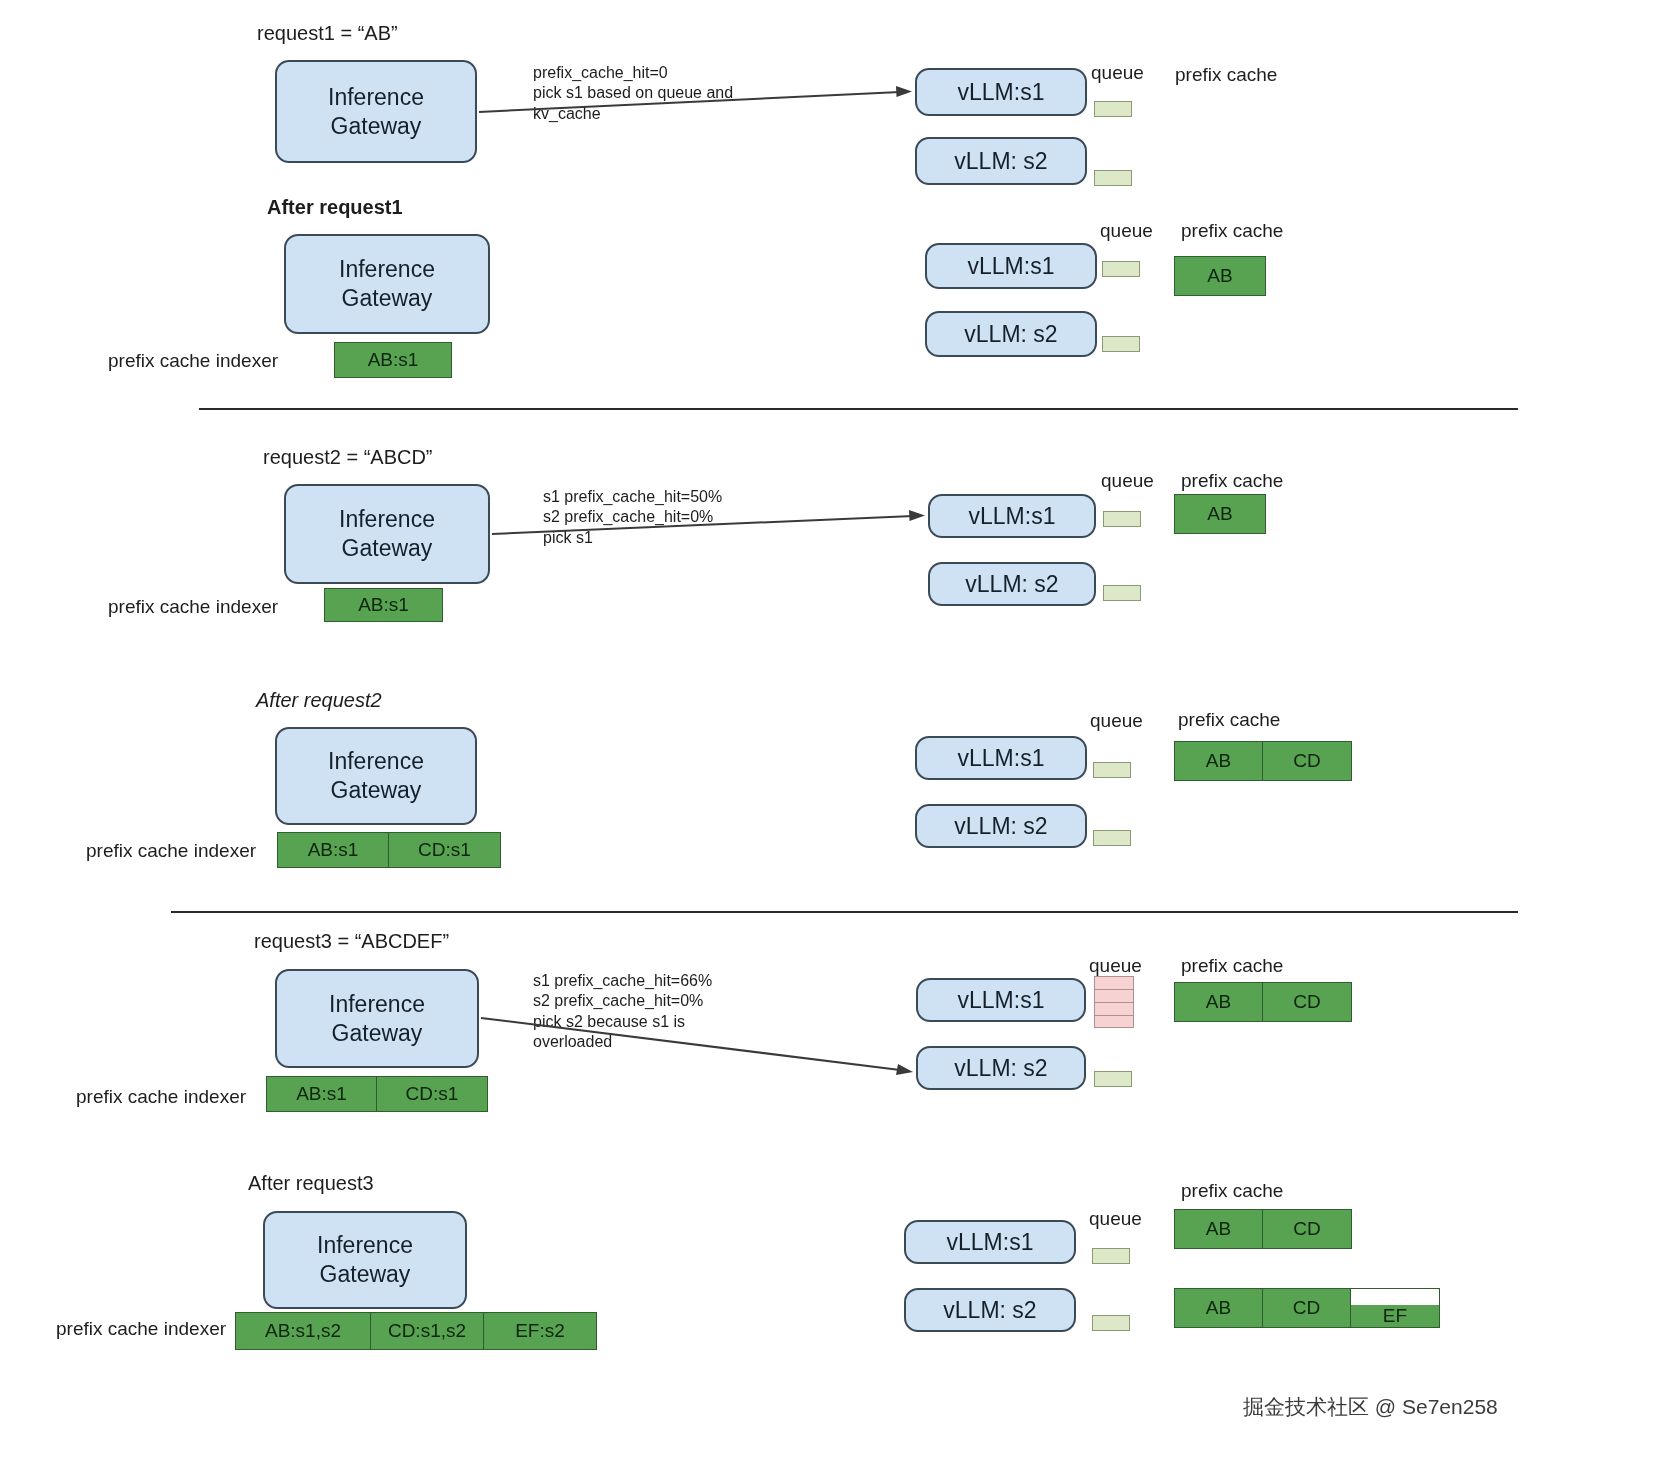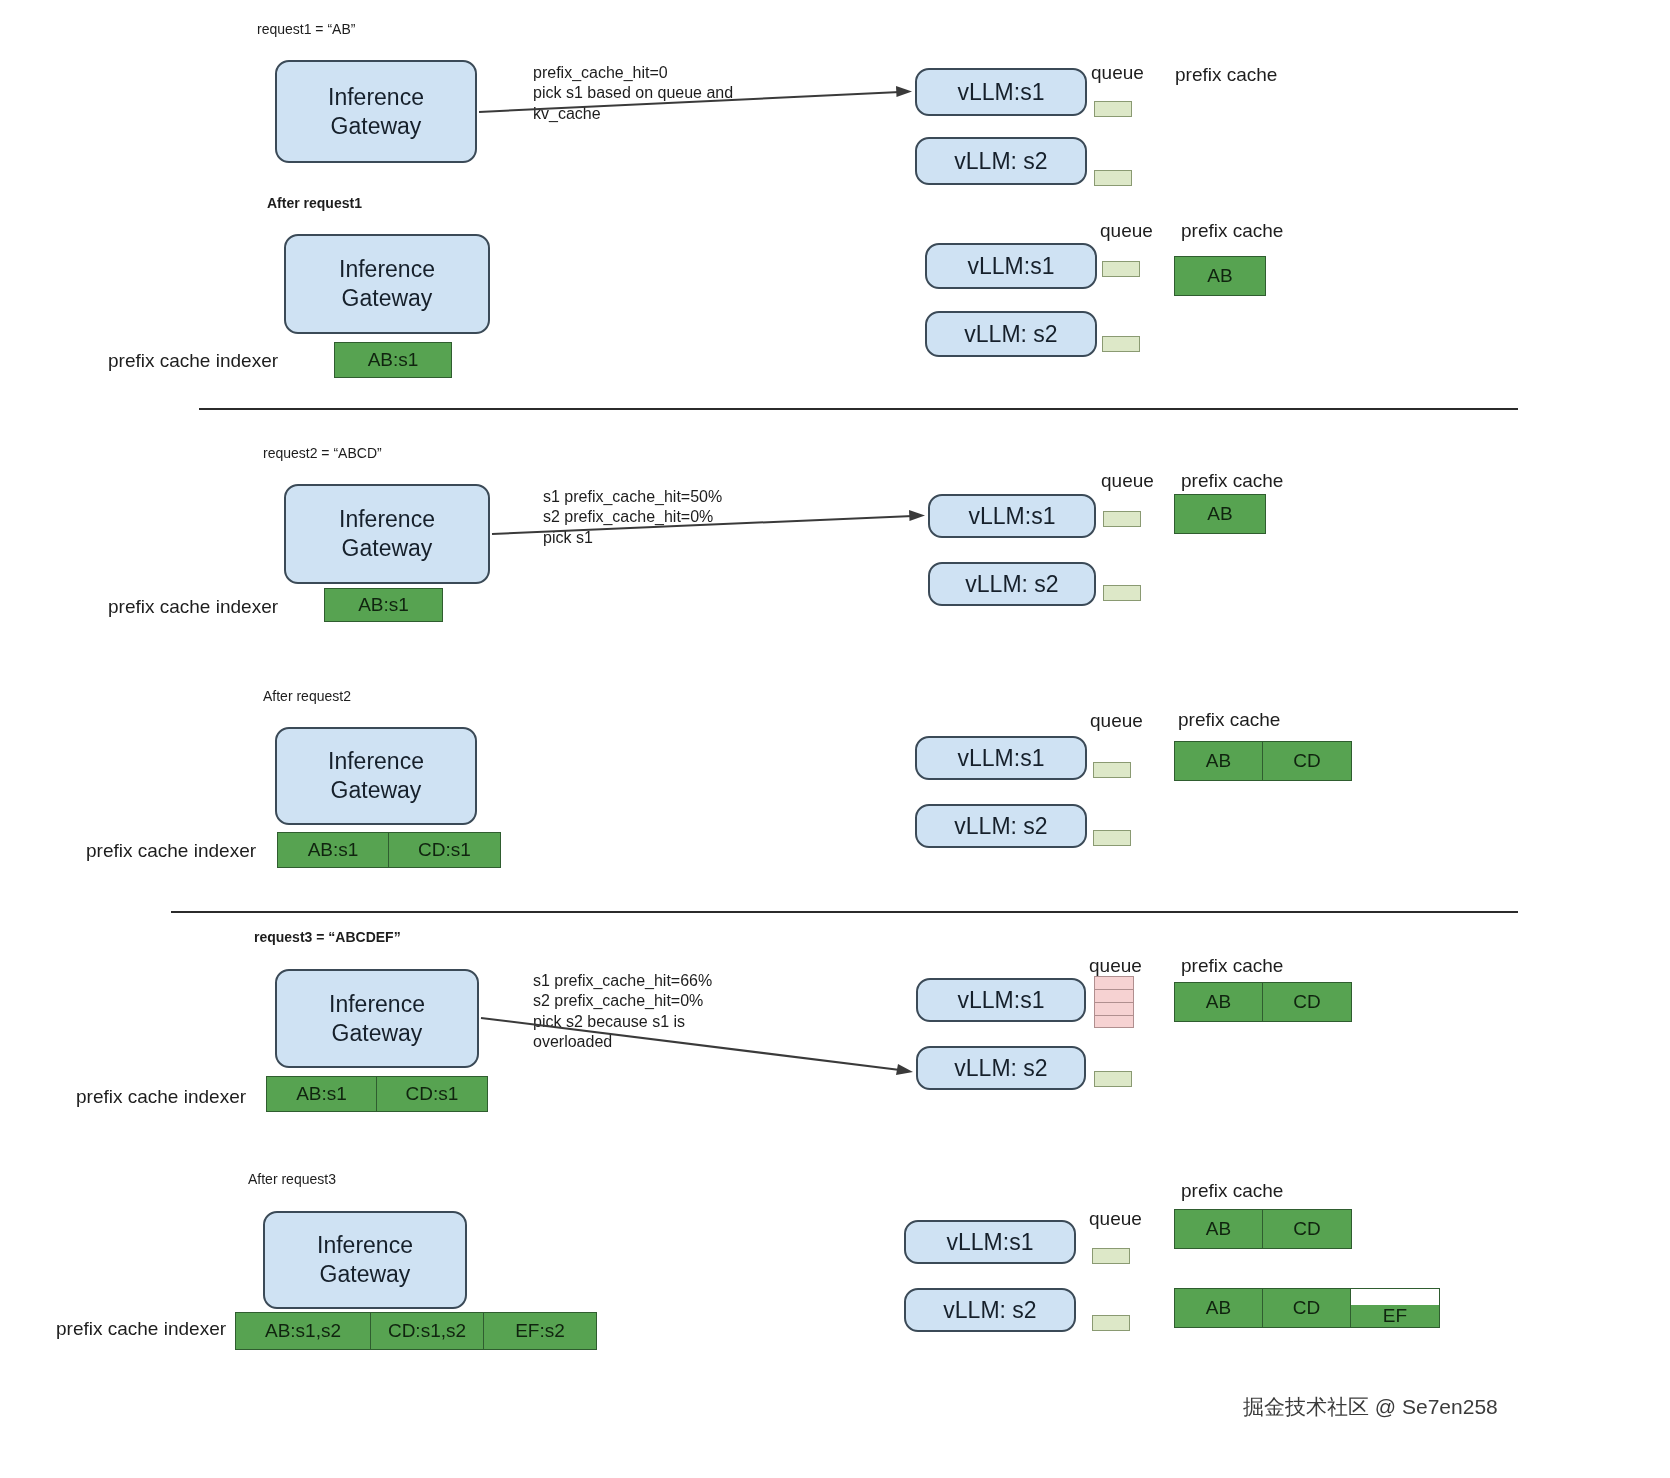--- a/index.html
+++ b/index.html
@@ -2,21 +2,21 @@
 <html><head>
 <meta charset="utf-8">
 <style>
   html,body{margin:0;padding:0;background:#ffffff;}
   body{
     width:1670px;height:1478px;position:relative;overflow:hidden;
     font-family:"Liberation Sans","DejaVu Sans",sans-serif;
     color:#1a1a1a;
   }
   .abs{position:absolute;}
-  .label{font-size:14px;color:#1d1d1d;white-space:nowrap;line-height:1.35;}
+  .label{font-size:20px;color:#1d1d1d;white-space:nowrap;line-height:1.35;}
   .small-label{font-size:19px;color:#1d1d1d;white-space:nowrap;}
   .note{font-size:16px;color:#1d1d1d;line-height:1.28;white-space:pre-line;}
 
   
   .bluebox{
     background:#cfe2f3;border:2px solid #3b4a57;border-radius:14px;
     display:flex;align-items:center;justify-content:center;text-align:center;
     font-size:23px;color:#16202b;line-height:1.25;box-sizing:border-box;
   }
 
@@ -142,21 +142,21 @@
 <div class="abs bluebox" style="left:928px;top:562px;width:168px;height:44px;">
   <span>vLLM: s2</span>
 </div>
 <div class="abs queue-chip" style="left:1103px;top:585px;width:38px;height:16px;"></div>
 
 <div class="abs small-label" style="left:1181px;top:470px;">prefix cache</div>
 <div class="abs greenrow" style="left:1174px;top:494px;height:40px;">
   <div class="greencell" style="width:90px;">AB</div>
 </div>
 
-<div class="abs label" style="left:263px;top:687px;">After request2</div>
+<div class="abs label" style="left:256px;top:687px;font-style:italic;">After request2</div>
 
 <div class="abs bluebox" style="left:275px;top:727px;width:202px;height:98px;">
   <span style="white-space:pre-line">Inference
 Gateway</span>
 </div>
 
 <div class="abs small-label" style="left:86px;top:840px;">prefix cache indexer</div>
 <div class="abs greenrow" style="left:277px;top:832px;height:36px;">
   <div class="greencell" style="width:111px;">AB:s1</div>
   <div class="greencell" style="width:111px;">CD:s1</div>
@@ -174,21 +174,21 @@
 <div class="abs queue-chip" style="left:1093px;top:830px;width:38px;height:16px;"></div>
 
 <div class="abs small-label" style="left:1178px;top:709px;">prefix cache</div>
 <div class="abs greenrow" style="left:1174px;top:741px;height:40px;">
   <div class="greencell" style="width:88px;">AB</div>
   <div class="greencell" style="width:88px;">CD</div>
 </div>
 
 <div class="abs divider" style="left:171px;top:911px;width:1347px;"></div>
 
-<div class="abs label" style="left:254px;top:928px;font-weight:bold;">request3 = “ABCDEF”</div>
+<div class="abs label" style="left:254px;top:928px;">request3 = “ABCDEF”</div>
 
 <div class="abs bluebox" style="left:275px;top:969px;width:204px;height:99px;">
   <span style="white-space:pre-line">Inference
 Gateway</span>
 </div>
 
 <div class="abs note" style="left:533px;top:971px;width:330px;">s1 prefix_cache_hit=66%
 s2 prefix_cache_hit=0%
 pick s2 because s1 is
 overloaded</div>

